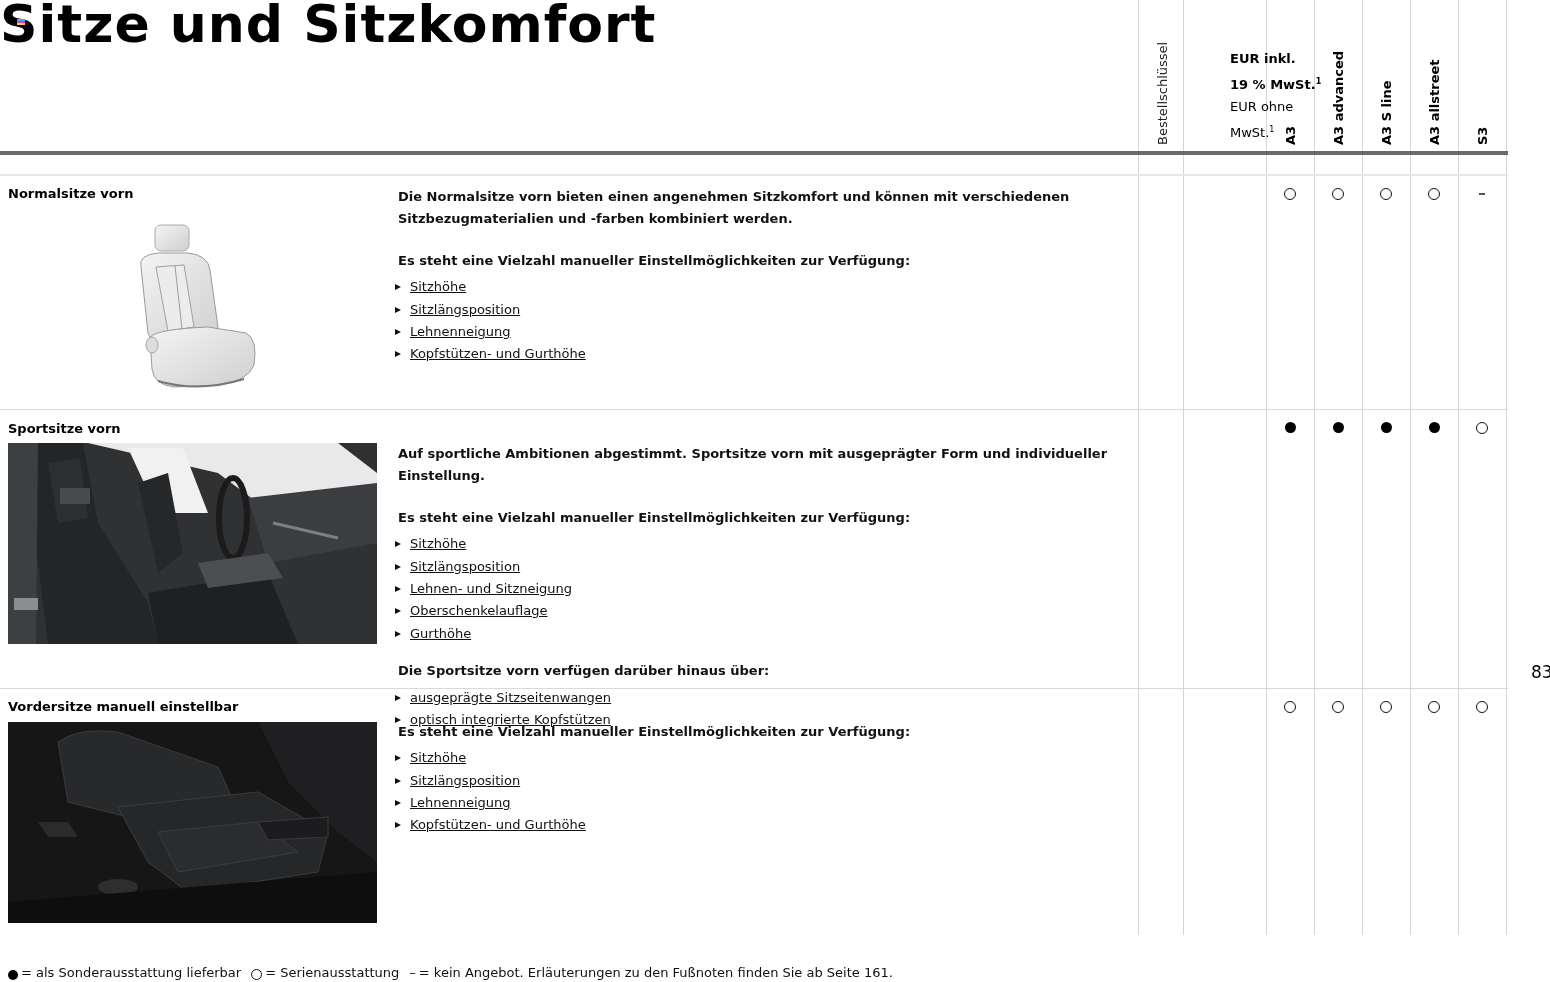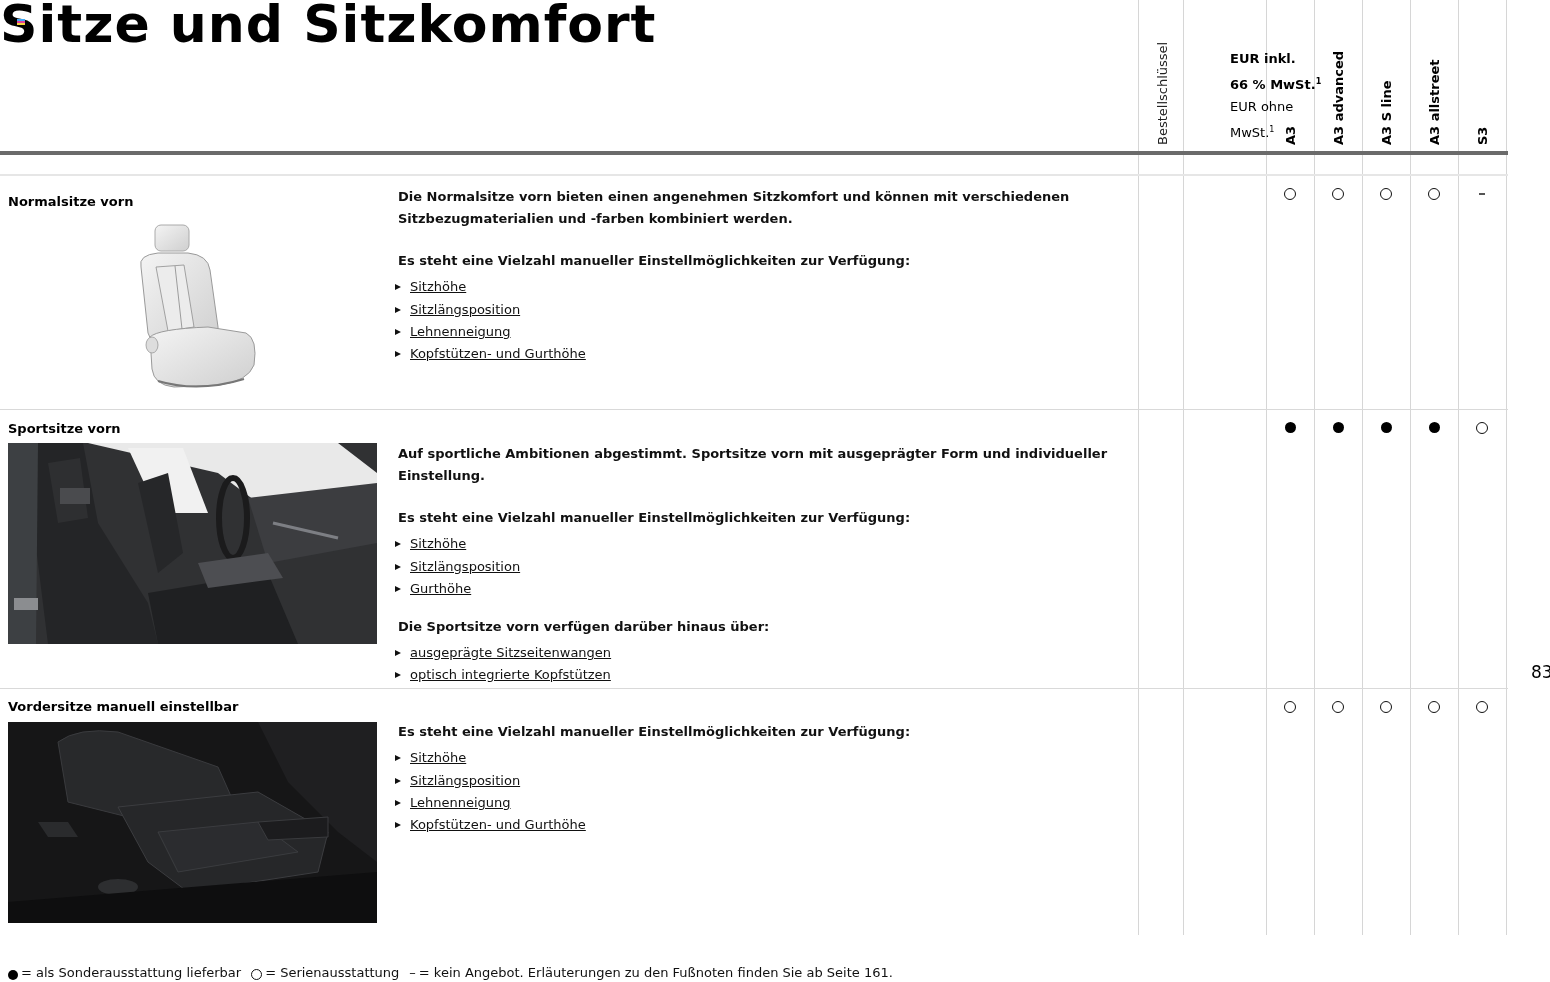--- a/index.html
+++ b/index.html
@@ -74,38 +74,38 @@
 <div class="vline" style="left:1314px;top:0;height:935px"></div>
 <div class="vline" style="left:1362px;top:0;height:935px"></div>
 <div class="vline" style="left:1410px;top:0;height:935px"></div>
 <div class="vline" style="left:1458px;top:0;height:935px"></div>
 <div class="vline" style="left:1506px;top:0;height:935px"></div>
 
 <div>
   <div class="rot light" style="left:1155px;top:145px">Bestellschlüssel</div>
   <div class="price-head">
     <div class="b"><span>EUR inkl.</span></div>
-    <div class="b"><span>66 % MwSt.</span><sup>1</sup></div>
+    <div class="b"><span>19 % MwSt.</span><sup>1</sup></div>
     <div><span>EUR ohne</span></div>
     <div><span>MwSt.</span><sup>1</sup></div>
   </div>
   <div class="rot bold" style="left:1283px;top:145px">A3</div>
   <div class="rot bold" style="left:1331px;top:145px">A3 advanced</div>
   <div class="rot bold" style="left:1379px;top:145px">A3 S line</div>
   <div class="rot bold" style="left:1427px;top:145px">A3 allstreet</div>
   <div class="rot bold" style="left:1475px;top:145px">S3</div>
 </div>
 <div class="head-rule"></div>
 
 <div class="row-top-rule" style="top:174px"></div>
 <div class="hrule" style="top:409px"></div>
 <div class="hrule" style="top:688px"></div>
 
 <div>
-  <div class="row-title" style="top:194px">Normalsitze vorn</div>
+  <div class="row-title" style="top:186px">Normalsitze vorn</div>
   <div class="photo" style="top:215px;height:182px;background:#fff">
     <svg width="369" height="182" viewBox="0 0 369 182">
       <defs>
         <linearGradient id="sg" x1="0" y1="0" x2="1" y2="1">
           <stop offset="0" stop-color="#f4f4f4"></stop>
             <stop offset="1" stop-color="#cfcfcf"></stop>
         </linearGradient>
       </defs>
       <rect x="147" y="10" width="34" height="26" rx="6" fill="url(#sg)" stroke="#aaa" stroke-width="1"></rect>
       <path d="M133 52 Q130 40 150 38 L180 38 Q200 40 202 55 L210 112 Q212 126 198 130 L160 132 Q144 132 140 118 Z" fill="url(#sg)" stroke="#9a9a9a" stroke-width="1"></path>
@@ -154,20 +154,22 @@
       <rect x="6" y="155" width="24" height="12" fill="#8b8d90"></rect>
     </svg>
   </div>
   <div class="desc" style="top:439px">
     <p>Auf sportliche Ambitionen abgestimmt. Sportsitze vorn mit ausgeprägter Form und individueller Einstellung.</p>
     <div class="gap"></div>
     <p>Es steht eine Vielzahl manueller Einstellmöglichkeiten zur Verfügung:</p>
     <ul>
       <li>Sitzhöhe</li>
       <li>Sitzlängsposition</li>
+      <li>Lehnen- und Sitzneigung</li>
+      <li>Oberschenkelauflage</li>
       <li>Gurthöhe</li>
     </ul>
     <div class="gap"></div>
     <p>Die Sportsitze vorn verfügen darüber hinaus über:</p>
     <ul>
       <li>ausgeprägte Sitzseitenwangen</li>
       <li>optisch integrierte Kopfstützen</li>
     </ul>
   </div>
   <span class="mark filled" style="left:1290px;top:422px"></span>

